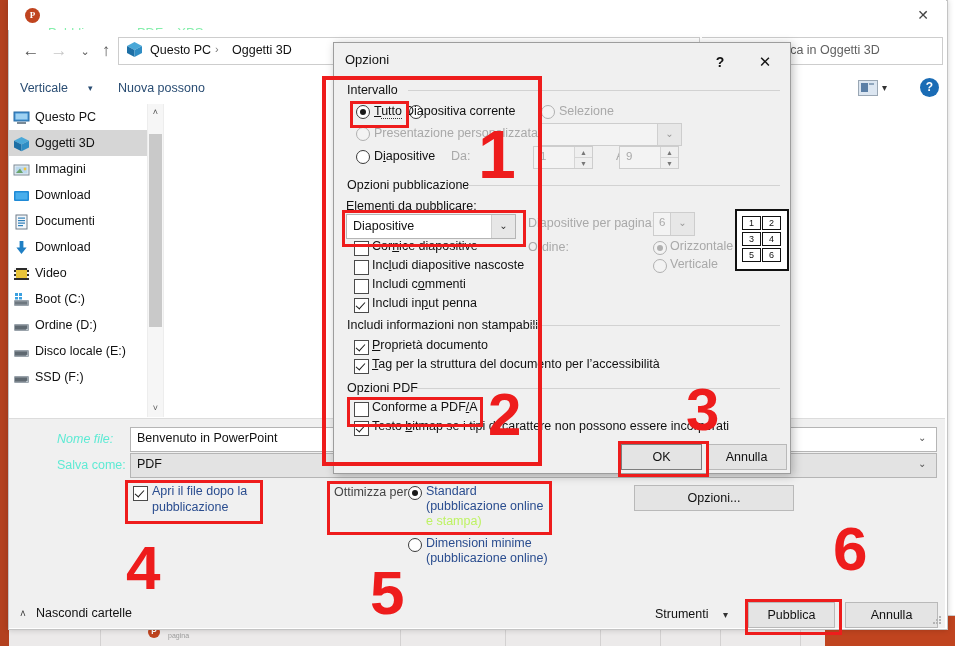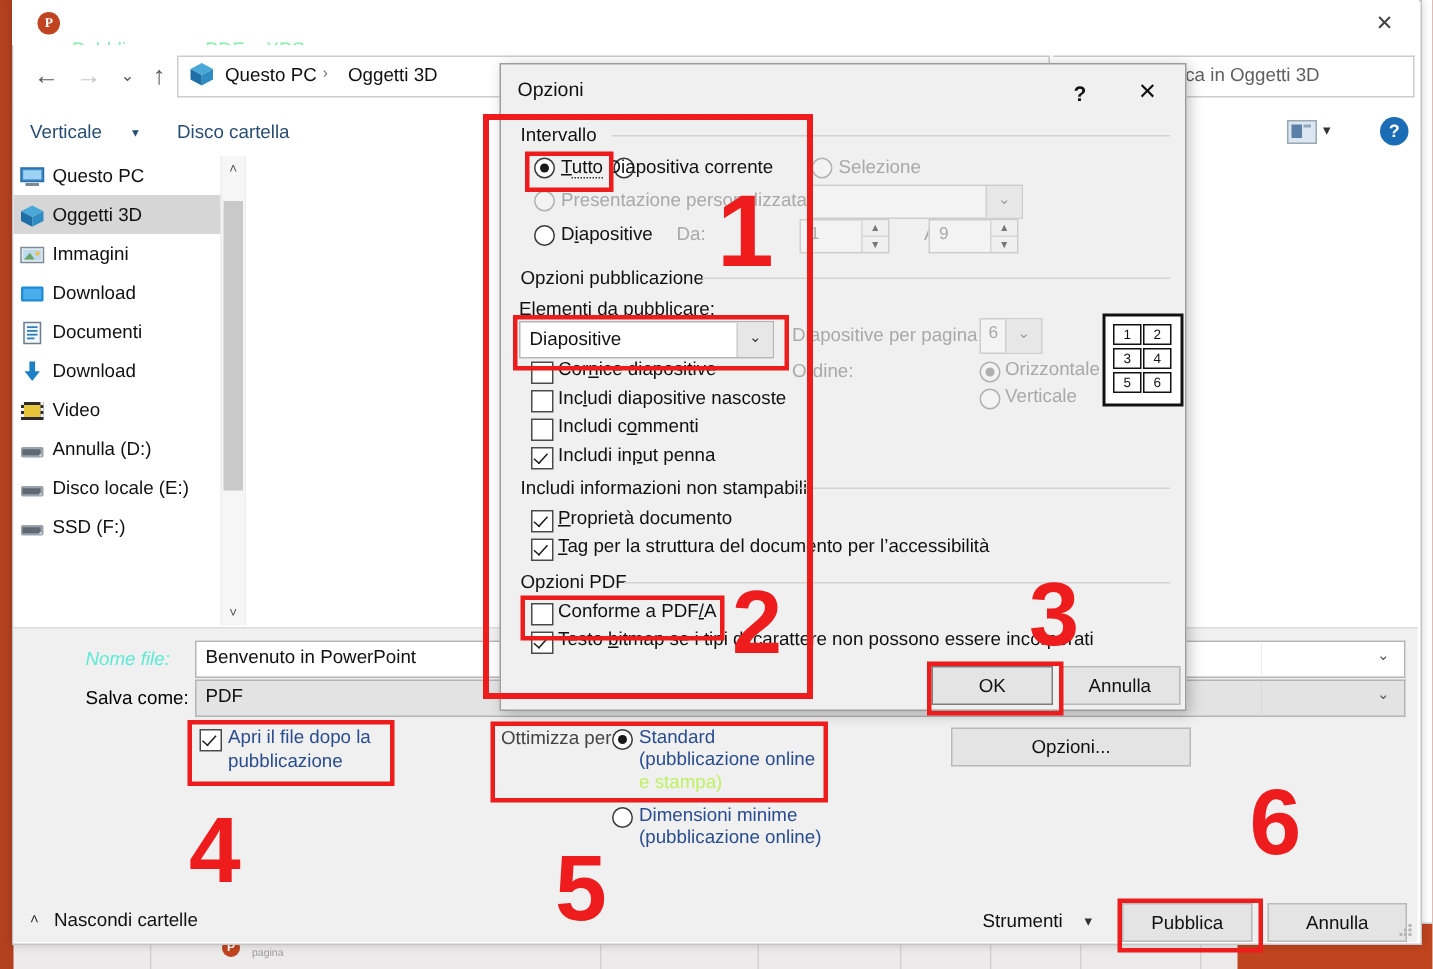--- a/index.html
+++ b/index.html
@@ -73,21 +73,21 @@
   #filelist{left:163px;top:104px;width:782px;height:313px;background:#fff;border-left:1px solid #ededed;}
 
   
   #savepanel{left:9px;top:418px;width:936px;height:209px;background:#f0f0f0;border-top:1px solid #dcdcdc;}
   #lbl-nomefile{left:57px;top:432px;font-size:12.5px;color:#5eead4;font-style:italic;}
   #input-nomefile{left:130px;top:427px;width:710px;height:23px;background:#fff;border:1px solid #b5b5b5;}
   #val-nomefile{left:137px;top:431px;font-size:12.5px;color:#111;}
   #caret-nomefile{left:918px;top:432px;font-size:10px;color:#555;}
   #drop-nomefile{left:841px;top:427px;width:95px;height:23px;background:#fff;border:1px solid #b5b5b5;border-left:none;}
 
-  #lbl-salvacome{left:57px;top:458px;font-size:12.5px;color:#000000;}
+  #lbl-salvacome{left:57px;top:458px;font-size:12.5px;color:#5eead4;}
   #input-salvacome{left:130px;top:453px;width:710px;height:23px;background:#e3e3e3;border:1px solid #b5b5b5;}
   #val-salvacome{left:137px;top:457px;font-size:12.5px;color:#111;}
   #drop-salvacome{left:841px;top:453px;width:95px;height:23px;background:#e3e3e3;border:1px solid #b5b5b5;border-left:none;}
   #caret-salvacome{left:918px;top:458px;font-size:10px;color:#555;}
 
   #chk-apri-box{left:133px;top:486px;width:13px;height:13px;border:1px solid #4a4a4a;background:#fff;}
   #chk-apri-box:after{content:"";position:absolute;left:3px;top:1px;width:4px;height:8px;border:solid #1a1a1a;border-width:0 1.6px 1.6px 0;transform:rotate(42deg);}
   #chk-apri-l1{left:152px;top:484px;font-size:12.5px;color:#2a4d8f;}
   #chk-apri-l2{left:152px;top:500px;font-size:12.5px;color:#2a4d8f;}
 
@@ -207,21 +207,21 @@
 </div>
 <div class="abs crumb" id="crumb1">Questo PC</div>
 <div class="abs crumb-sep" id="sep1">›</div>
 <div class="abs crumb" id="crumb2">Oggetti 3D</div>
 <div class="abs" id="searchbox"></div>
 <div class="abs" id="search-placeholder">Cerca in Oggetti 3D</div>
 
 <div class="abs" id="cmdbar"></div>
 <div class="abs" id="organizza">Verticale</div>
 <div class="abs" id="organizza-caret">▾</div>
-<div class="abs" id="nuova-cartella">Disco cartella</div>
+<div class="abs" id="nuova-cartella">Nuova possono</div>
 <div class="abs" id="view-icon">
     <i></i>
     <b></b>
   </div>
 <div class="abs" id="view-caret">▾</div>
 <div class="abs" id="help-btn">?</div>
 
 <div class="abs" id="sidebar">
     <div class="side-item"><span class="side-ico"><svg width="17" height="16" viewBox="0 0 17 16">
           <rect x="1" y="2" width="15" height="9" fill="#3f8fd0" stroke="#2a6ca3"></rect>
@@ -258,24 +258,32 @@
           <rect x="1" y="2" width="15" height="12" fill="#2b2b2b"></rect>
           <rect x="3" y="4" width="11" height="8" fill="#e8c43a"></rect>
           <rect x="1" y="2" width="2" height="2" fill="#f2f2f2"></rect>
           <rect x="1" y="6" width="2" height="2" fill="#f2f2f2"></rect>
           <rect x="1" y="10" width="2" height="2" fill="#f2f2f2"></rect>
           <rect x="14" y="2" width="2" height="2" fill="#f2f2f2"></rect>
           <rect x="14" y="6" width="2" height="2" fill="#f2f2f2"></rect>
           <rect x="14" y="10" width="2" height="2" fill="#f2f2f2"></rect>
         </svg></span><span>Video</span></div>
     <div class="side-item"><span class="side-ico"><svg width="17" height="16" viewBox="0 0 17 16">
+          <rect x="1" y="8" width="15" height="6" rx="1" fill="#9aa3ab"></rect>
+          <rect x="2" y="9.5" width="12" height="3" fill="#6e7880"></rect>
+          <rect x="2" y="1" width="3" height="3" fill="#3aa0e0"></rect>
+          <rect x="6" y="1" width="3" height="3" fill="#3aa0e0"></rect>
+          <rect x="2" y="5" width="3" height="2.5" fill="#3aa0e0"></rect>
+          <rect x="6" y="5" width="3" height="2.5" fill="#3aa0e0"></rect>
+        </svg></span><span>Boot (C:)</span></div>
+    <div class="side-item"><span class="side-ico"><svg width="17" height="16" viewBox="0 0 17 16">
           <rect x="1" y="6" width="15" height="7" rx="1.2" fill="#9aa3ab"></rect>
           <rect x="2" y="7.5" width="12" height="4" fill="#5f6971"></rect>
           <circle cx="14" cy="11.5" r="0.8" fill="#cfd6db"></circle>
-        </svg></span><span>Annulla (D:)</span></div>
+        </svg></span><span>Ordine (D:)</span></div>
     <div class="side-item"><span class="side-ico"><svg width="17" height="16" viewBox="0 0 17 16">
           <rect x="1" y="6" width="15" height="7" rx="1.2" fill="#9aa3ab"></rect>
           <rect x="2" y="7.5" width="12" height="4" fill="#5f6971"></rect>
           <circle cx="14" cy="11.5" r="0.8" fill="#cfd6db"></circle>
         </svg></span><span>Disco locale (E:)</span></div>
     <div class="side-item"><span class="side-ico"><svg width="17" height="16" viewBox="0 0 17 16">
           <rect x="1" y="6" width="15" height="7" rx="1.2" fill="#9aa3ab"></rect>
           <rect x="2" y="7.5" width="12" height="4" fill="#5f6971"></rect>
           <circle cx="14" cy="11.5" r="0.8" fill="#cfd6db"></circle>
         </svg></span><span>SSD (F:)</span></div>

